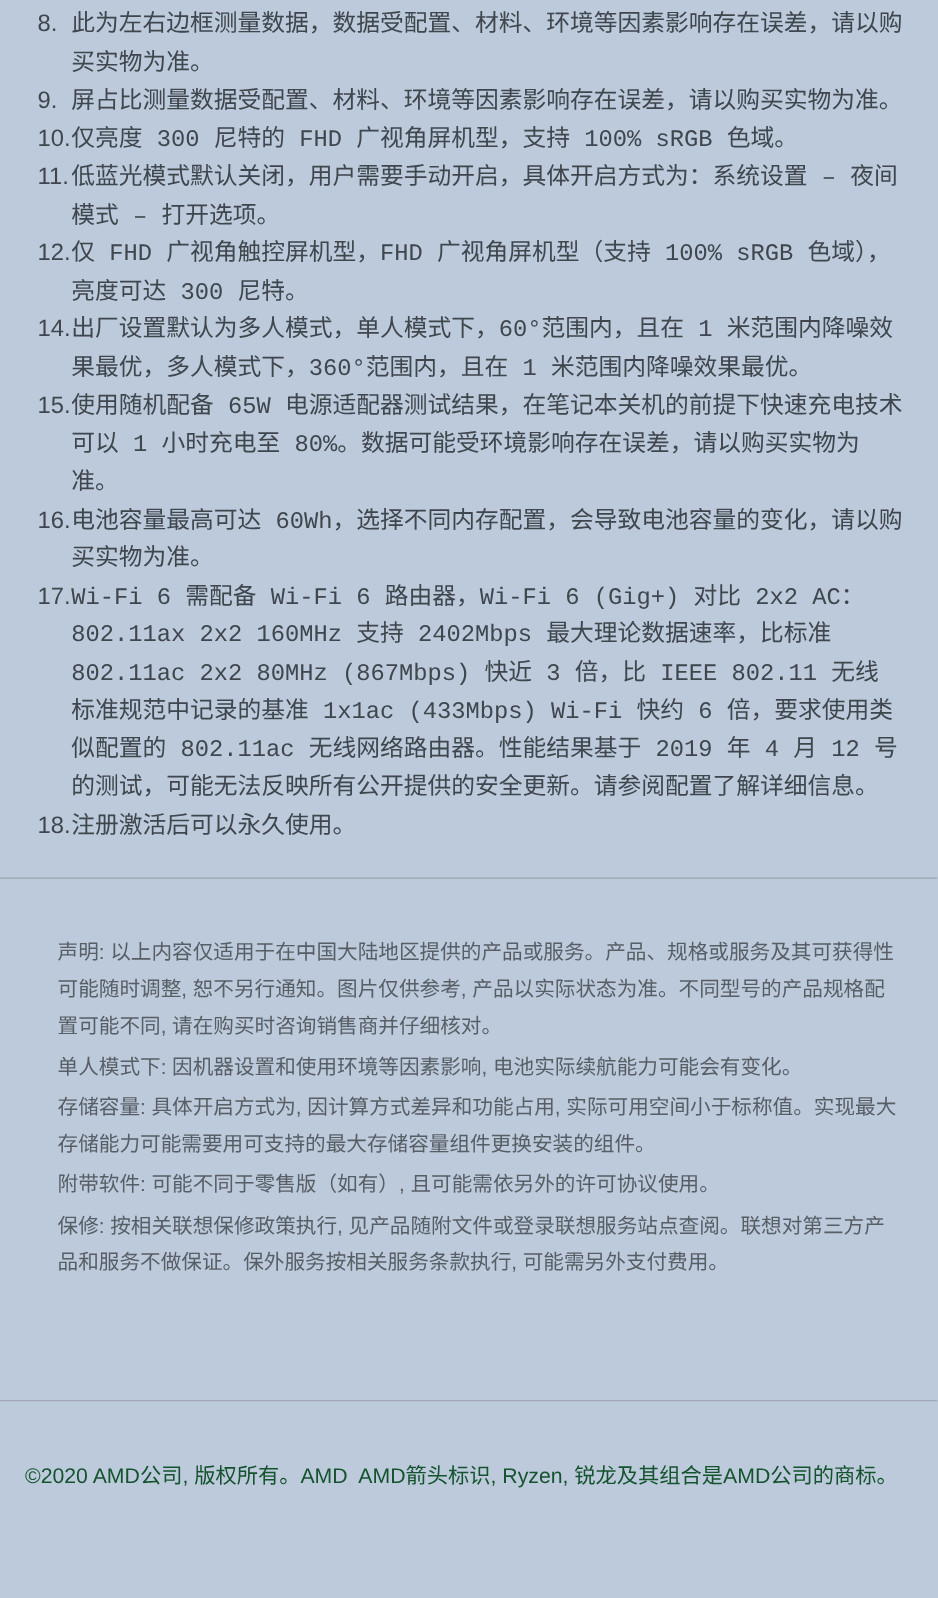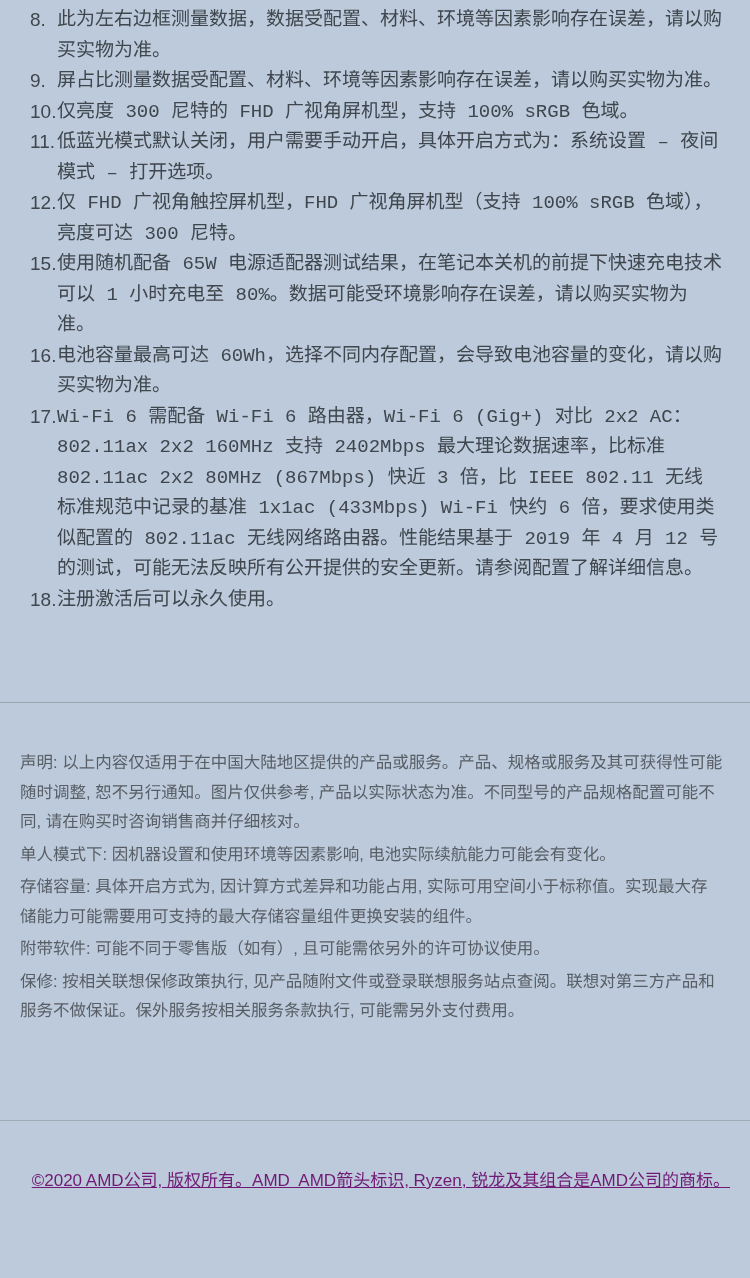--- a/index.html
+++ b/index.html
@@ -36,40 +36,39 @@
   .note .txt {
     flex: 1;
     white-space: pre-line;
     font-family: Liberation Mono, monospace;
   }
 
   
   .statements {
     box-sizing: border-box;
     height: 418px;
-    padding: 45px 27px 0 20px;
+    padding: 45px 27px 0 46px;
     overflow: hidden;
     border-bottom: 1px solid #a0aab6;
     color: #585e65;
     font-size: 16.5px;
     line-height: 29.5px;
   }
   .statements p { margin: 0 0 3px 0; }
 
   
   .copyright {
     box-sizing: border-box;
     height: 155px;
     padding: 44px 20px 0 20px;
     overflow: hidden;
-    color: #701a75;
+    color: #14532d;
     font-size: 17px;
     line-height: 31px;
-    text-align: right;
-    text-decoration: underline;
+    text-align: left;
   }
   .copyright p { margin: 0; white-space: pre-wrap; }
 </style>
 </head>
 <body>
 
 <div class="page">
 
   <section class="notes">
     <div class="note">
@@ -84,20 +83,24 @@
       <span class="num">10.</span>
       <span class="txt">仅亮度 300 尼特的 FHD 广视角屏机型，支持 100% sRGB 色域。</span>
     </div>
     <div class="note">
       <span class="num">11.</span>
       <span class="txt">低蓝光模式默认关闭，用户需要手动开启，具体开启方式为：系统设置 – 夜间模式 – 打开选项。</span>
     </div>
     <div class="note">
       <span class="num">12.</span>
       <span class="txt">仅 FHD 广视角触控屏机型，FHD 广视角屏机型（支持 100% sRGB 色域），亮度可达 300 尼特。</span>
+    </div>
+    <div class="note">
+      <span class="num">14.</span>
+      <span class="txt">出厂设置默认为多人模式，单人模式下，60°范围内，且在 1 米范围内降噪效果最优，多人模式下，360°范围内，且在 1 米范围内降噪效果最优。</span>
     </div>
     <div class="note">
       <span class="num">15.</span>
       <span class="txt">使用随机配备 65W 电源适配器测试结果，在笔记本关机的前提下快速充电技术可以 1 小时充电至 80%。数据可能受环境影响存在误差，请以购买实物为准。</span>
     </div>
     <div class="note">
       <span class="num">16.</span>
       <span class="txt">电池容量最高可达 60Wh，选择不同内存配置，会导致电池容量的变化，请以购买实物为准。</span>
     </div>
     <div class="note">

